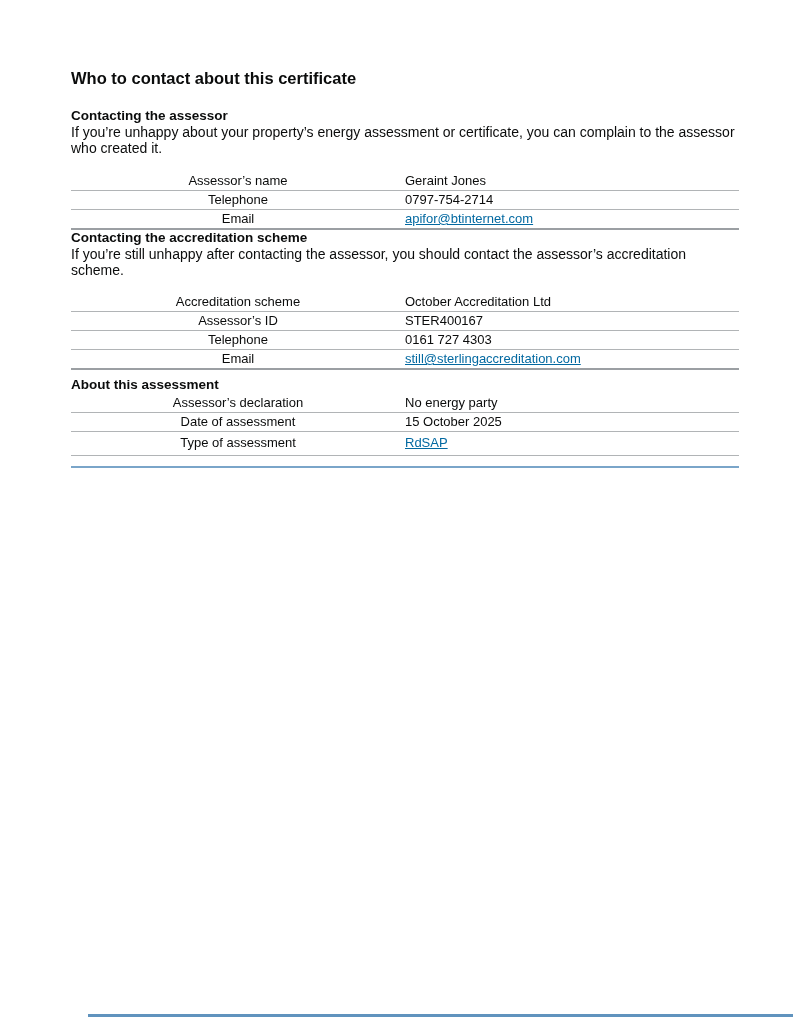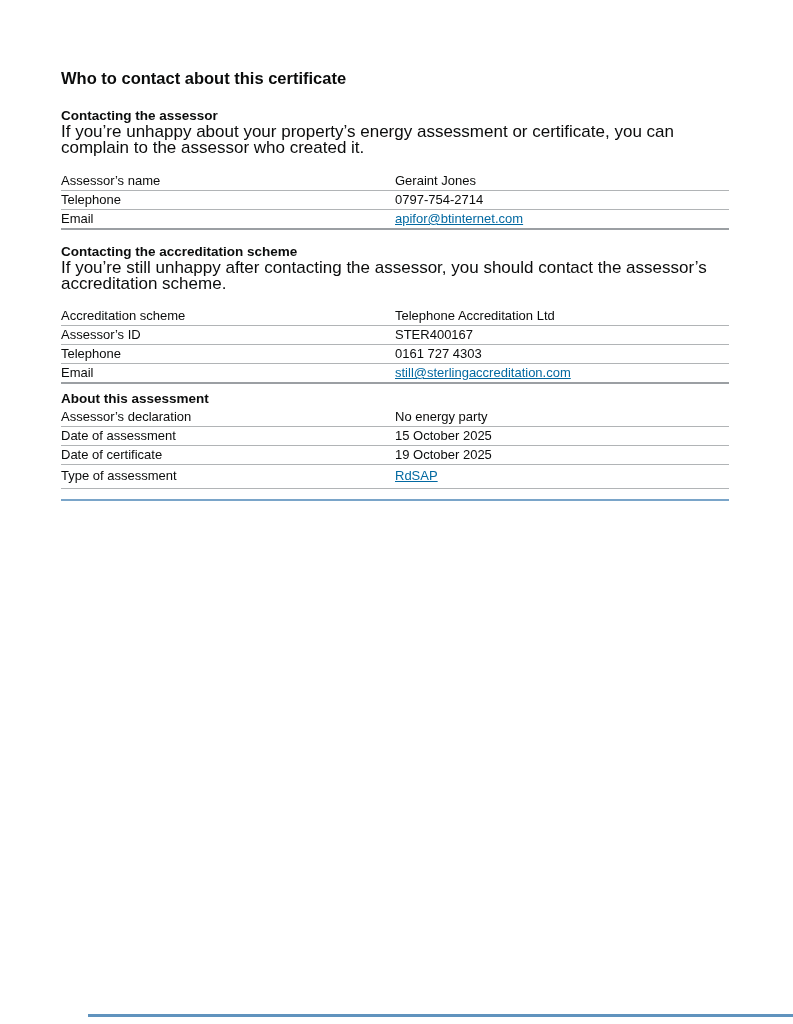--- a/index.html
+++ b/index.html
@@ -7,59 +7,59 @@
   body {
     width: 793px;
     height: 1024px;
     position: relative;
     font-family: "Liberation Sans", "DejaVu Sans", sans-serif;
     color: #0b0c0c;
     overflow: hidden;
   }
   .content {
     position: absolute;
-    left: 61px;
+    left: 71px;
     top: 69px;
     width: 668px;
   }
   h1.page-title {
     font-size: 16.5px;
     line-height: 19px;
     font-weight: bold;
     margin: 0 0 20px 0;
   }
   h2.section-heading {
     font-size: 13.5px;
     line-height: 15px;
     font-weight: bold;
   }
   p.section-desc {
-    font-size: 17px;
+    font-size: 14px;
     line-height: 16px;
     margin-top: 1px;
   }
   .section-1 { margin-top: 0; }
-  .section-2 { margin-top: 14px; }
+  .section-2 { }
   .section-3 { margin-top: 7px; }
   table.summary {
     width: 100%;
     border-collapse: collapse;
     table-layout: fixed;
   }
   .section-1 table.summary { margin-top: 16px; }
   .section-2 table.summary { margin-top: 15px; }
   .section-3 table.summary { margin-top: 2px; }
   table.summary td {
     font-size: 13px;
     line-height: 15px;
     padding: 1px 0 2px 0;
     border-bottom: 1px solid #b1b4b6;
     vertical-align: top;
   }
-  table.summary td.label { width: 334px; }
+  table.summary td.label { width: 334px; text-align: center; }
   table.summary.closed tr:last-child td {
     border-bottom: 2px solid #9b9fa3;
   }
   table.summary tr.tall td {
     padding: 3px 0 5px 0;
   }
   a.doc-link {
     color: #0369a1;
     text-decoration: underline;
   }
@@ -105,21 +105,21 @@
       </table>
   </section>
 
   <section class="section-2">
     <h2 class="section-heading">Contacting the accreditation scheme</h2>
     <p class="section-desc">If you’re still unhappy after contacting the assessor, you should contact the assessor’s accreditation scheme.</p>
     <table class="summary closed">
       <tbody>
           <tr>
         <td class="label">Accreditation scheme</td>
-        <td class="value">Telephone Accreditation Ltd</td>
+        <td class="value">October Accreditation Ltd</td>
       </tr>
       <tr>
         <td class="label">Assessor’s ID</td>
         <td class="value">STER400167</td>
       </tr>
       <tr>
         <td class="label">Telephone</td>
         <td class="value">0161 727 4303</td>
       </tr>
       <tr>
@@ -135,24 +135,20 @@
     <table class="summary">
       <tbody>
           <tr>
         <td class="label">Assessor’s declaration</td>
         <td class="value">No energy party</td>
       </tr>
       <tr>
         <td class="label">Date of assessment</td>
         <td class="value">15 October 2025</td>
       </tr>
-      <tr>
-        <td class="label">Date of certificate</td>
-        <td class="value">19 October 2025</td>
-      </tr>
       <tr class="tall">
         <td class="label">Type of assessment</td>
         <td class="value"><a href="#" class="doc-link">RdSAP</a></td>
       </tr>
     </tbody>
       </table>
   </section>
 
   <div class="blue-rule"></div>
 

